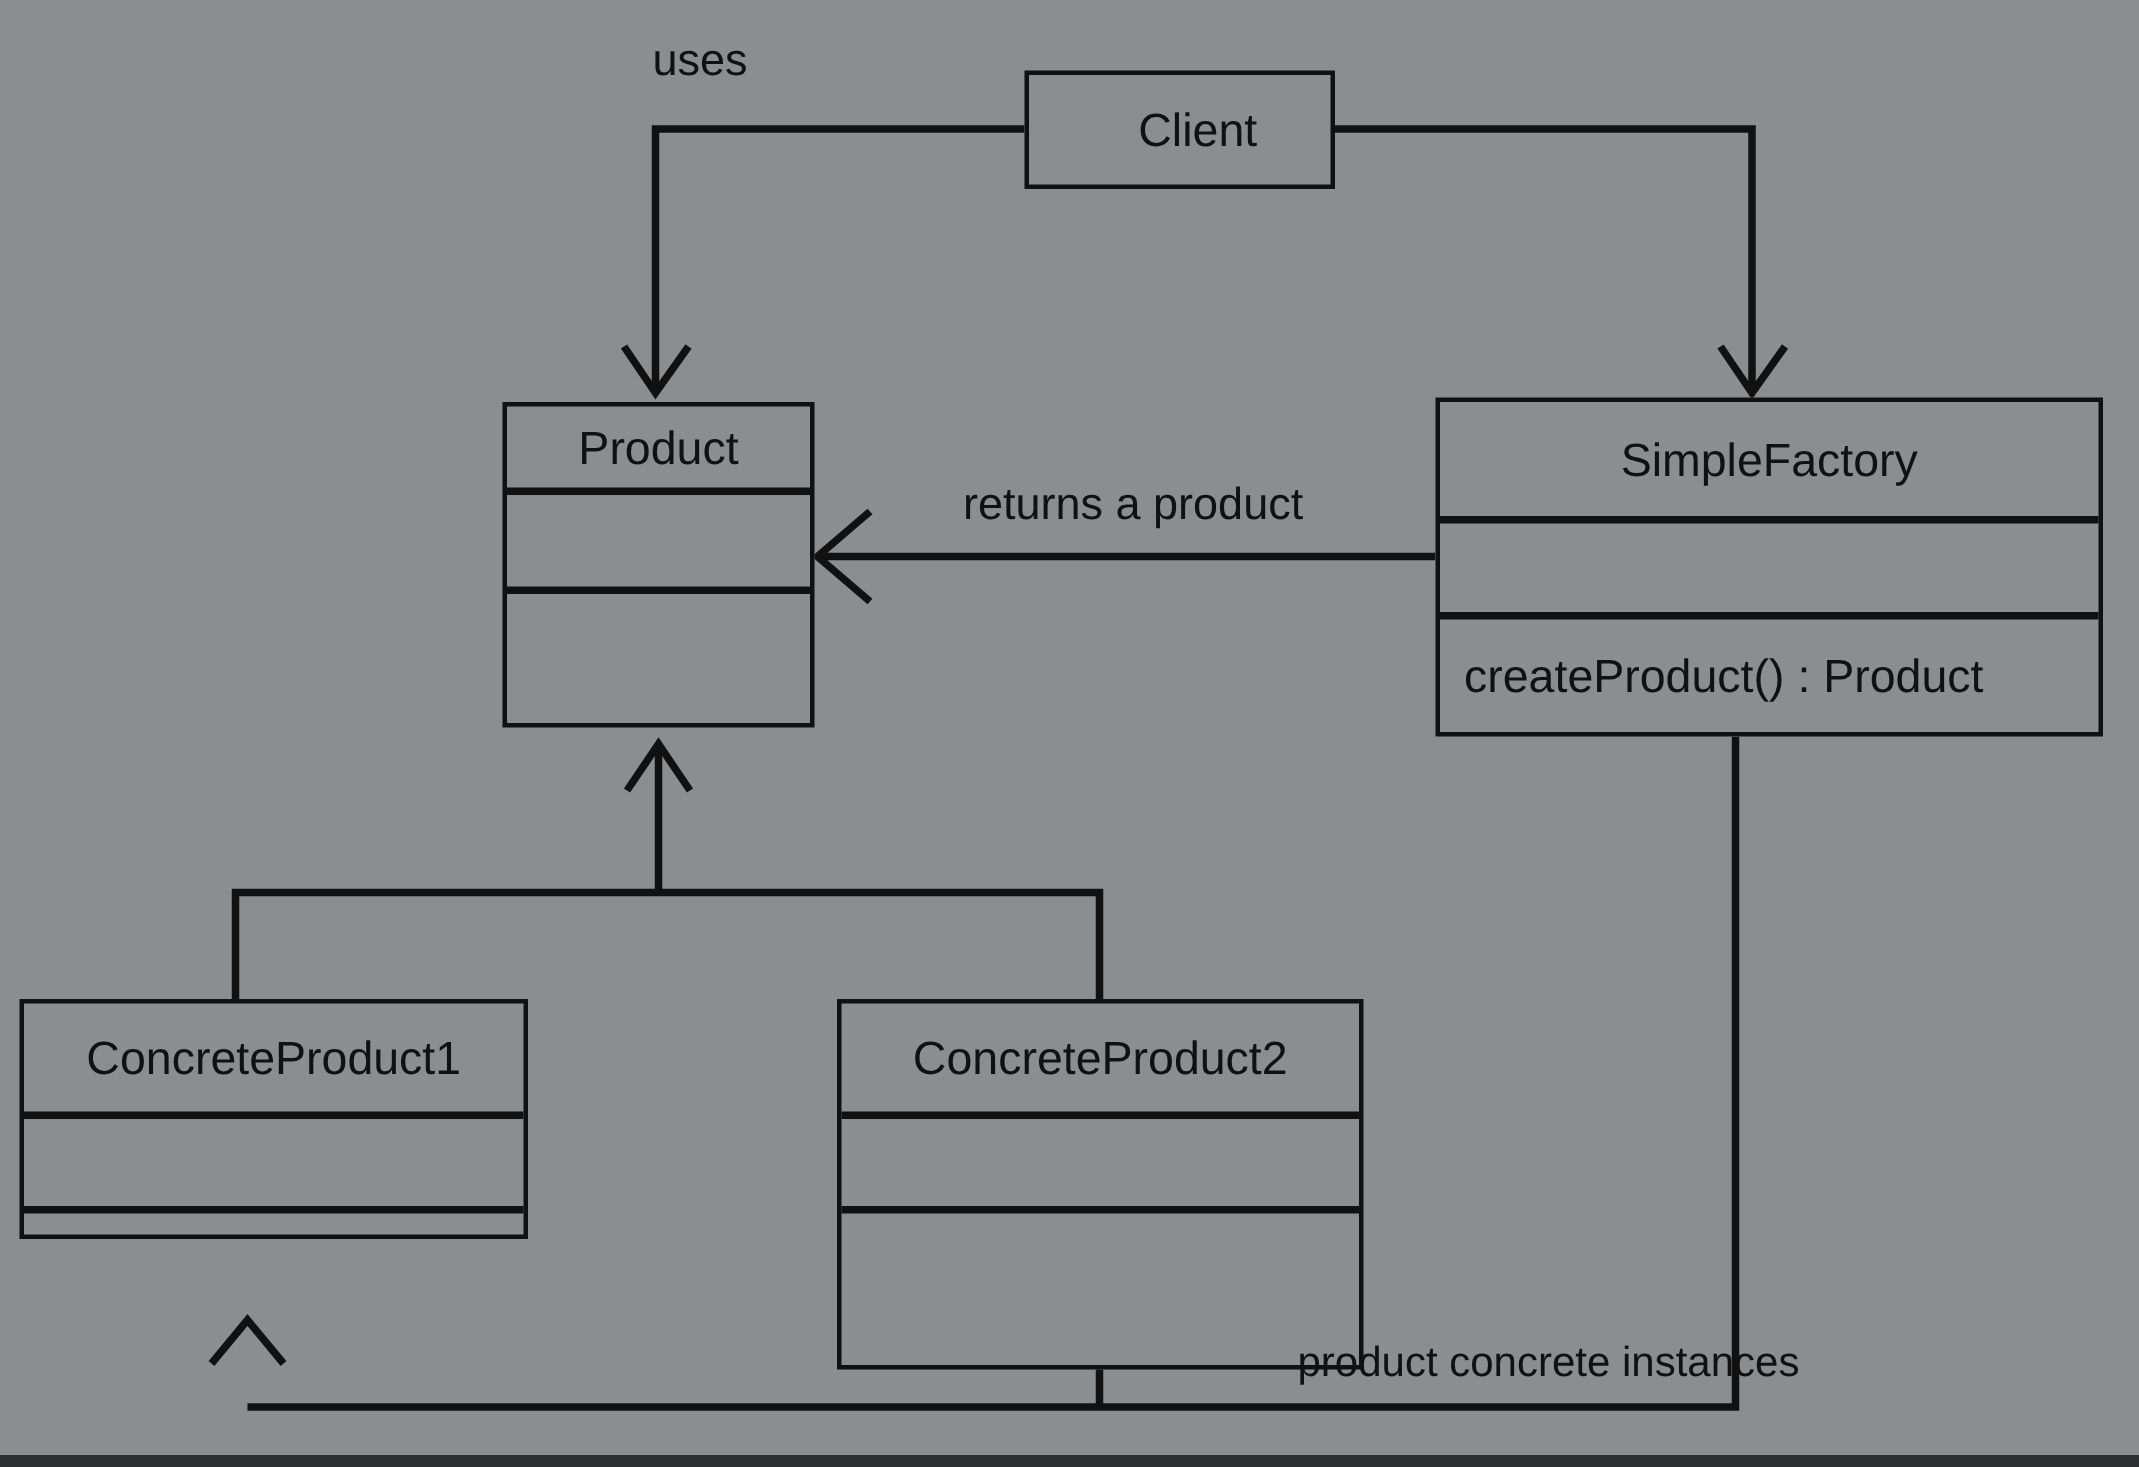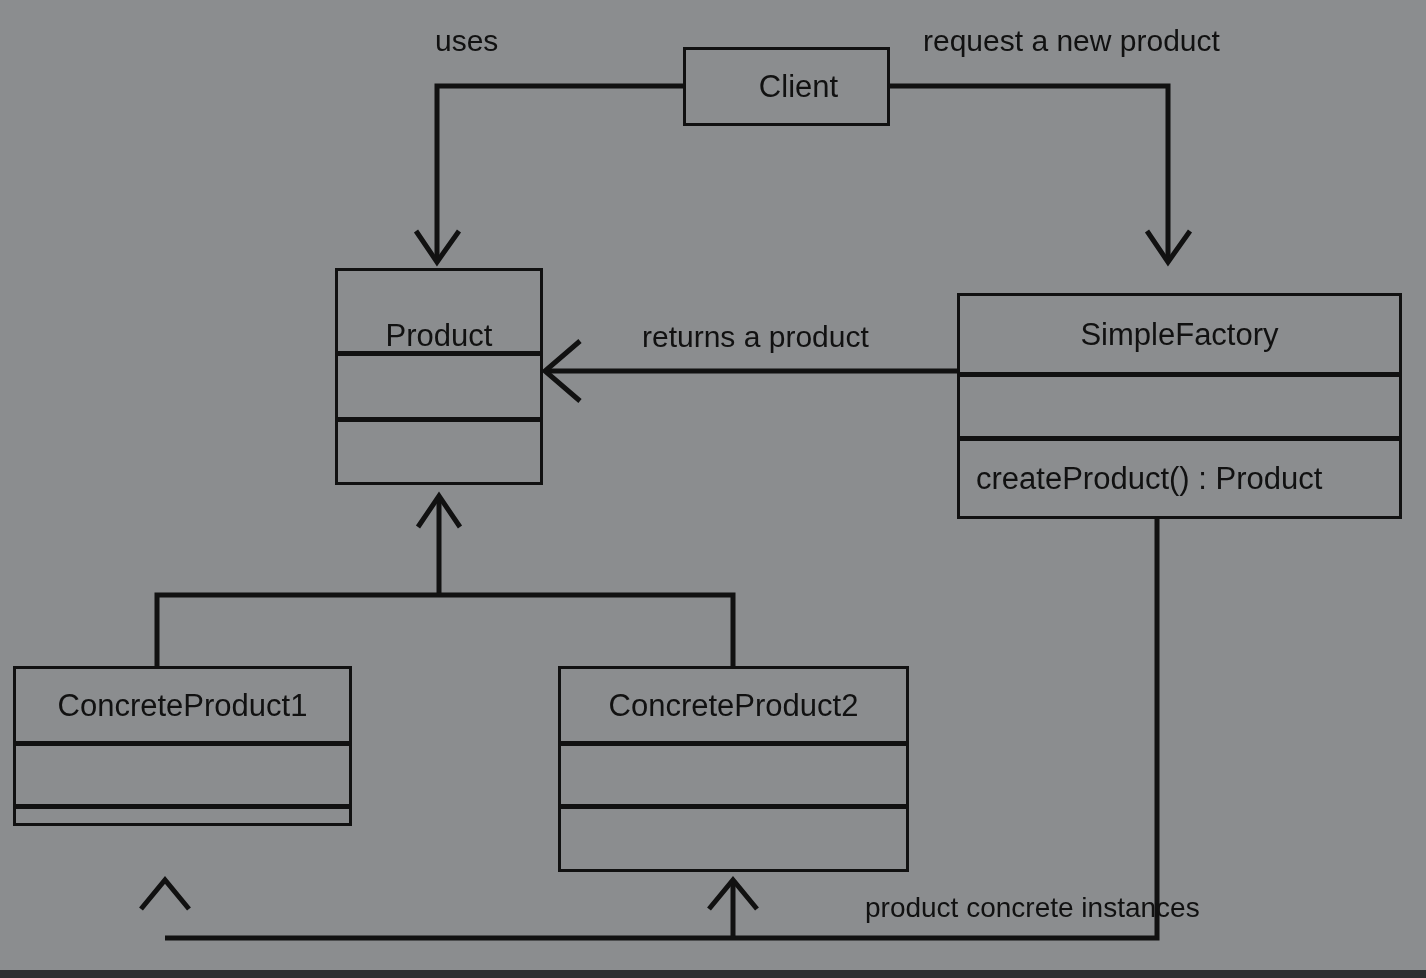--- a/index.html
+++ b/index.html
@@ -101,56 +101,55 @@
     </g>
   </svg>
 
   <div class="uml-class" style="left:683px; top:47px; width:207px; height:79px;">
     <div class="compartment name-compartment" style="flex:1 1 auto;padding-left:24px;">
       <span class="name-text">Client</span>
     </div>
   </div>
 
   <div class="uml-class" style="left:335px; top:268px; width:208px; height:217px;">
-    <div class="compartment name-compartment" style="height:80px;align-items:flex-end;">
+    <div class="compartment name-compartment" style="height:54px;">
       <span class="name-text">Product</span>
     </div>
     <div class="compartment divider-top" style="height:66px;"></div>
     <div class="compartment divider-top" style="flex:1 1 auto;"></div>
   </div>
 
-  <div class="uml-class" style="left:957px; top:265px; width:445px; height:226px;margin-top:28px;">
+  <div class="uml-class" style="left:957px; top:265px; width:445px; height:226px;">
     <div class="compartment name-compartment" style="height:76px;">
       <span class="name-text">SimpleFactory</span>
     </div>
     <div class="compartment divider-top" style="height:64px;"></div>
     <div class="compartment divider-top" style="flex:1 1 auto;">
       <span class="member-text">createProduct() : Product</span>
     </div>
   </div>
 
   <div class="uml-class" style="left:13px; top:666px; width:339px; height:160px;">
     <div class="compartment name-compartment" style="height:72px;">
       <span class="name-text">ConcreteProduct1</span>
     </div>
     <div class="compartment divider-top" style="height:63px;"></div>
     <div class="compartment divider-top" style="flex:1 1 auto;"></div>
   </div>
 
-  <div class="uml-class" style="left:558px; top:666px; width:351px; height:206px;">
+  <div class="uml-class" style="left:558px; top:666px; width:351px; height:247px;">
     <div class="compartment name-compartment" style="height:72px;">
       <span class="name-text">ConcreteProduct2</span>
     </div>
     <div class="compartment divider-top" style="height:63px;"></div>
     <div class="compartment divider-top" style="flex:1 1 auto;"></div>
   </div>
 
   <div class="edge-label" style="left:412px; top:26px;">uses</div>
 
-  <div class="edge-label" style="left:900px; top:26px;">request a new product</div>
 
   <div class="edge-label" style="left:619px; top:322px;">returns a product</div>
 
   <div class="edge-label" style="left:842px; top:894px; font-size:28px;">product concrete instances</div>
 
   <div class="bottom-frame-border"></div>
 
 </div>
 
 </body></html>

